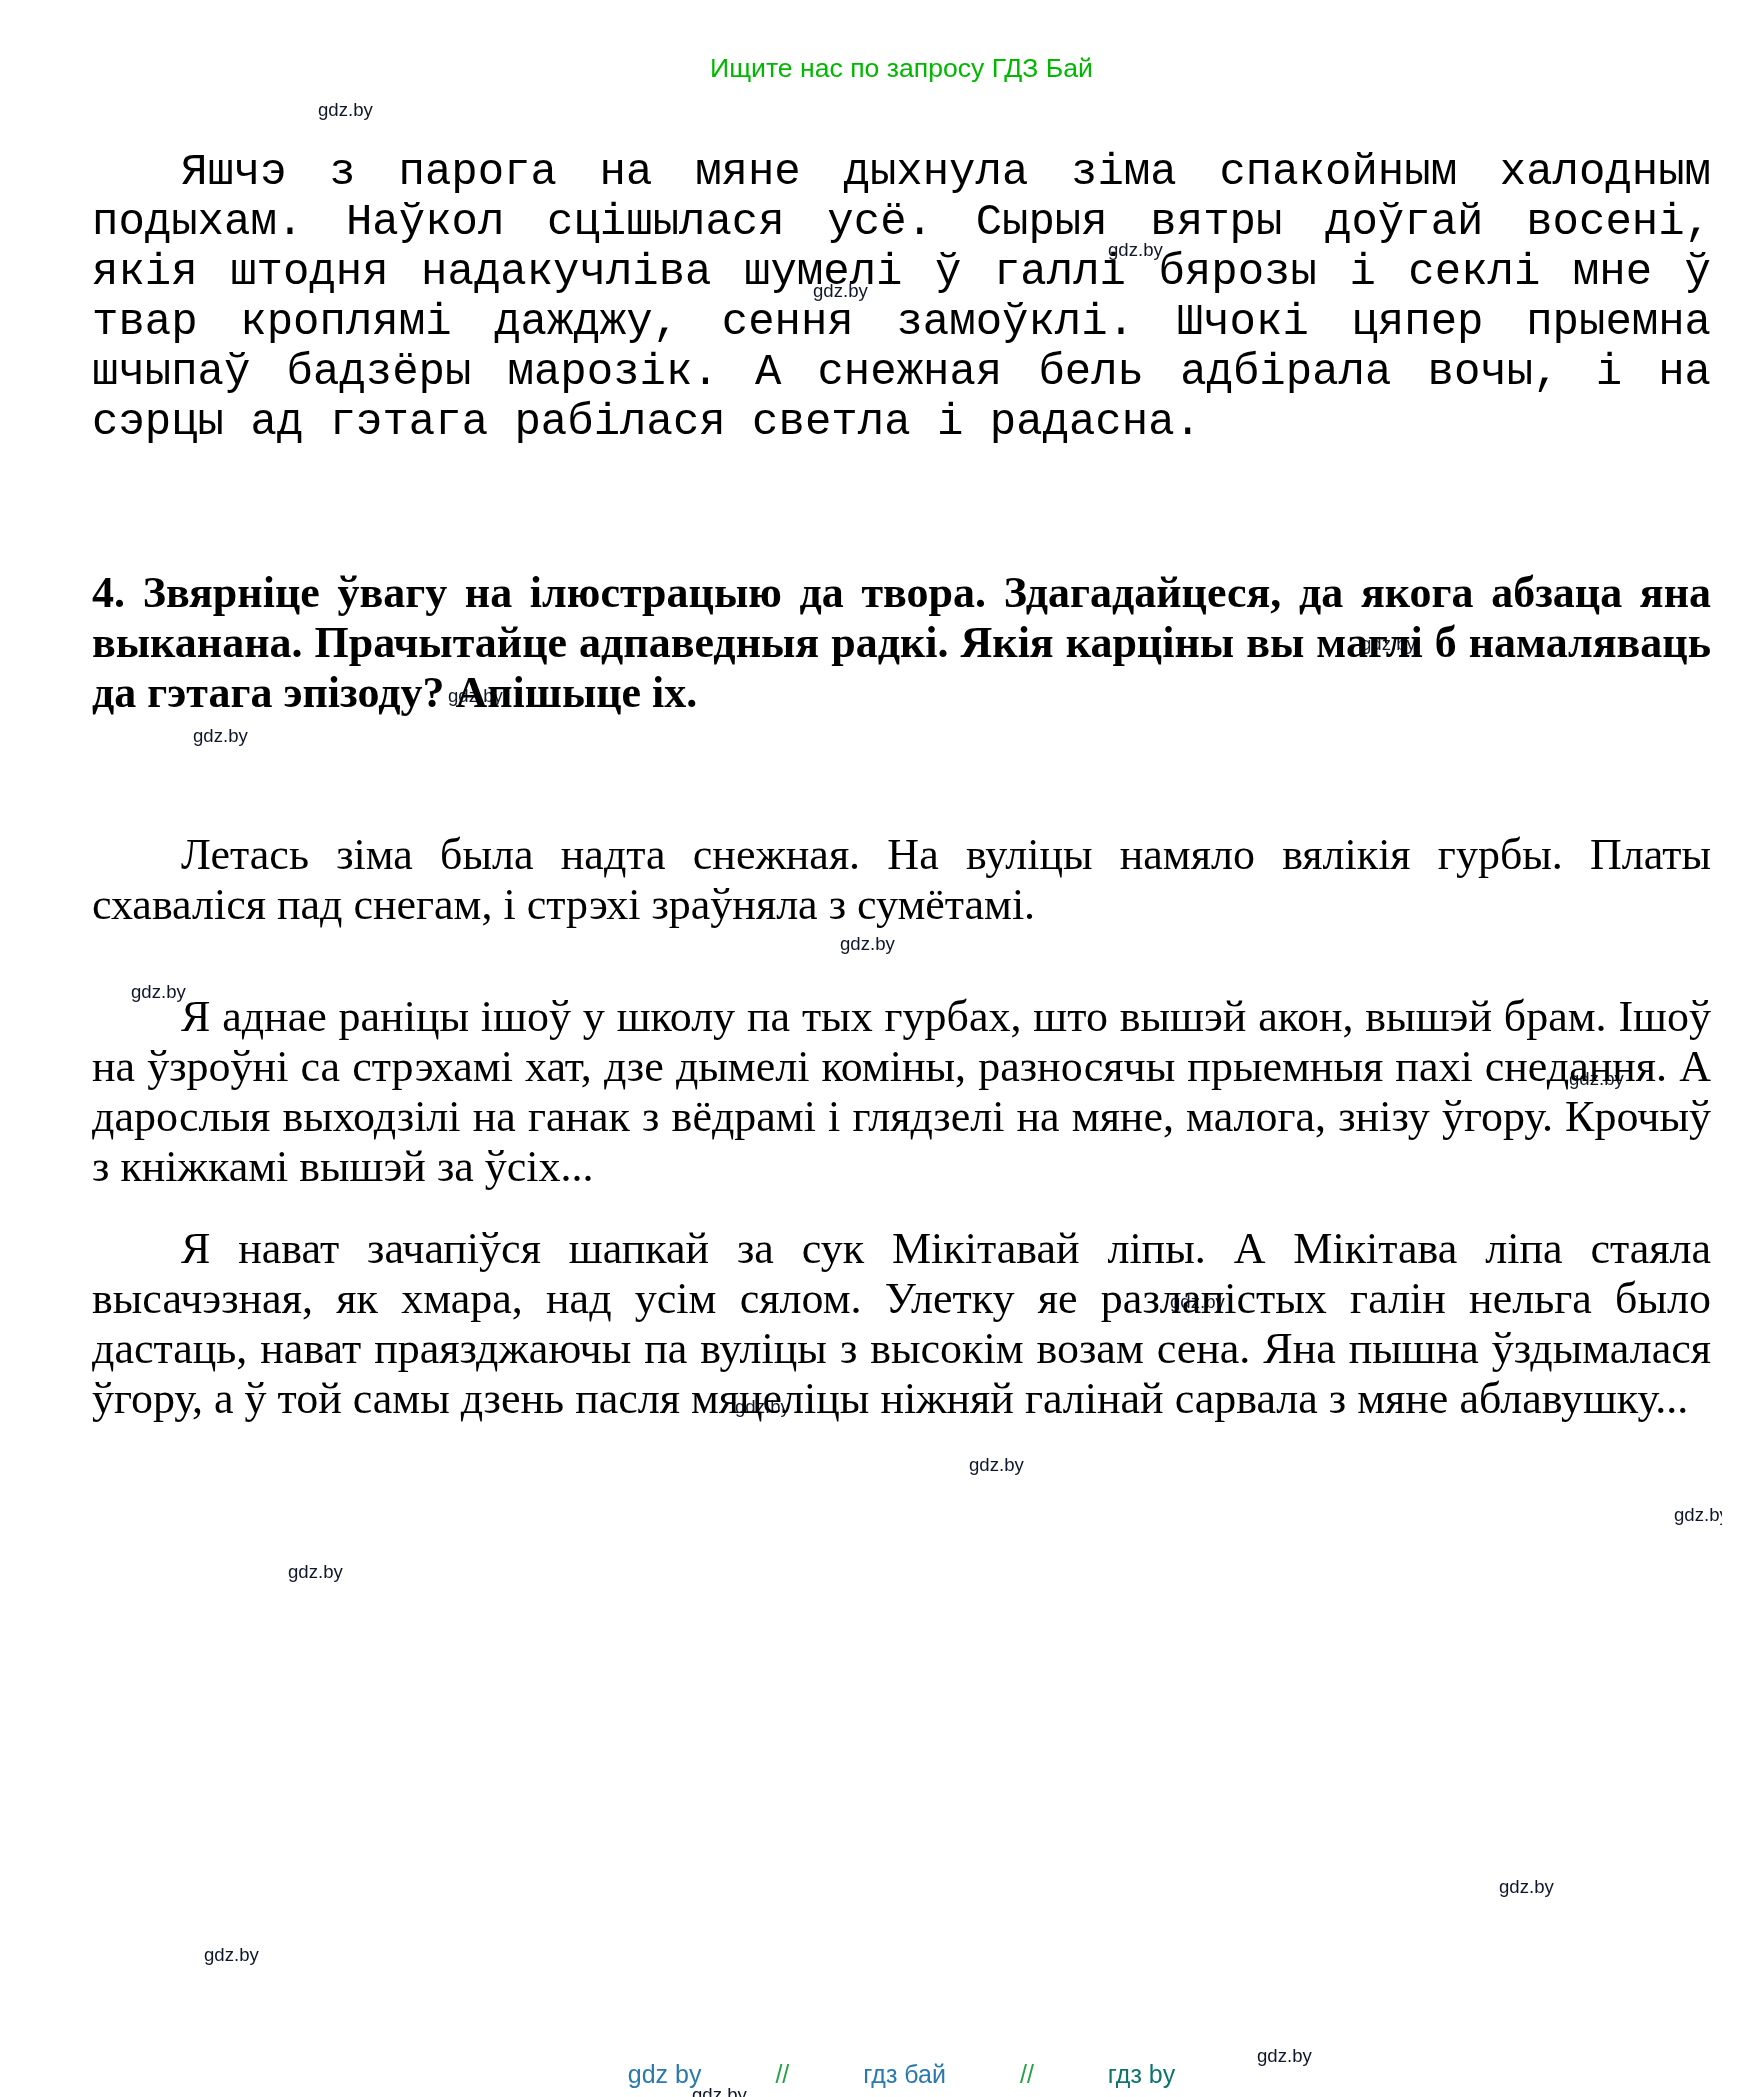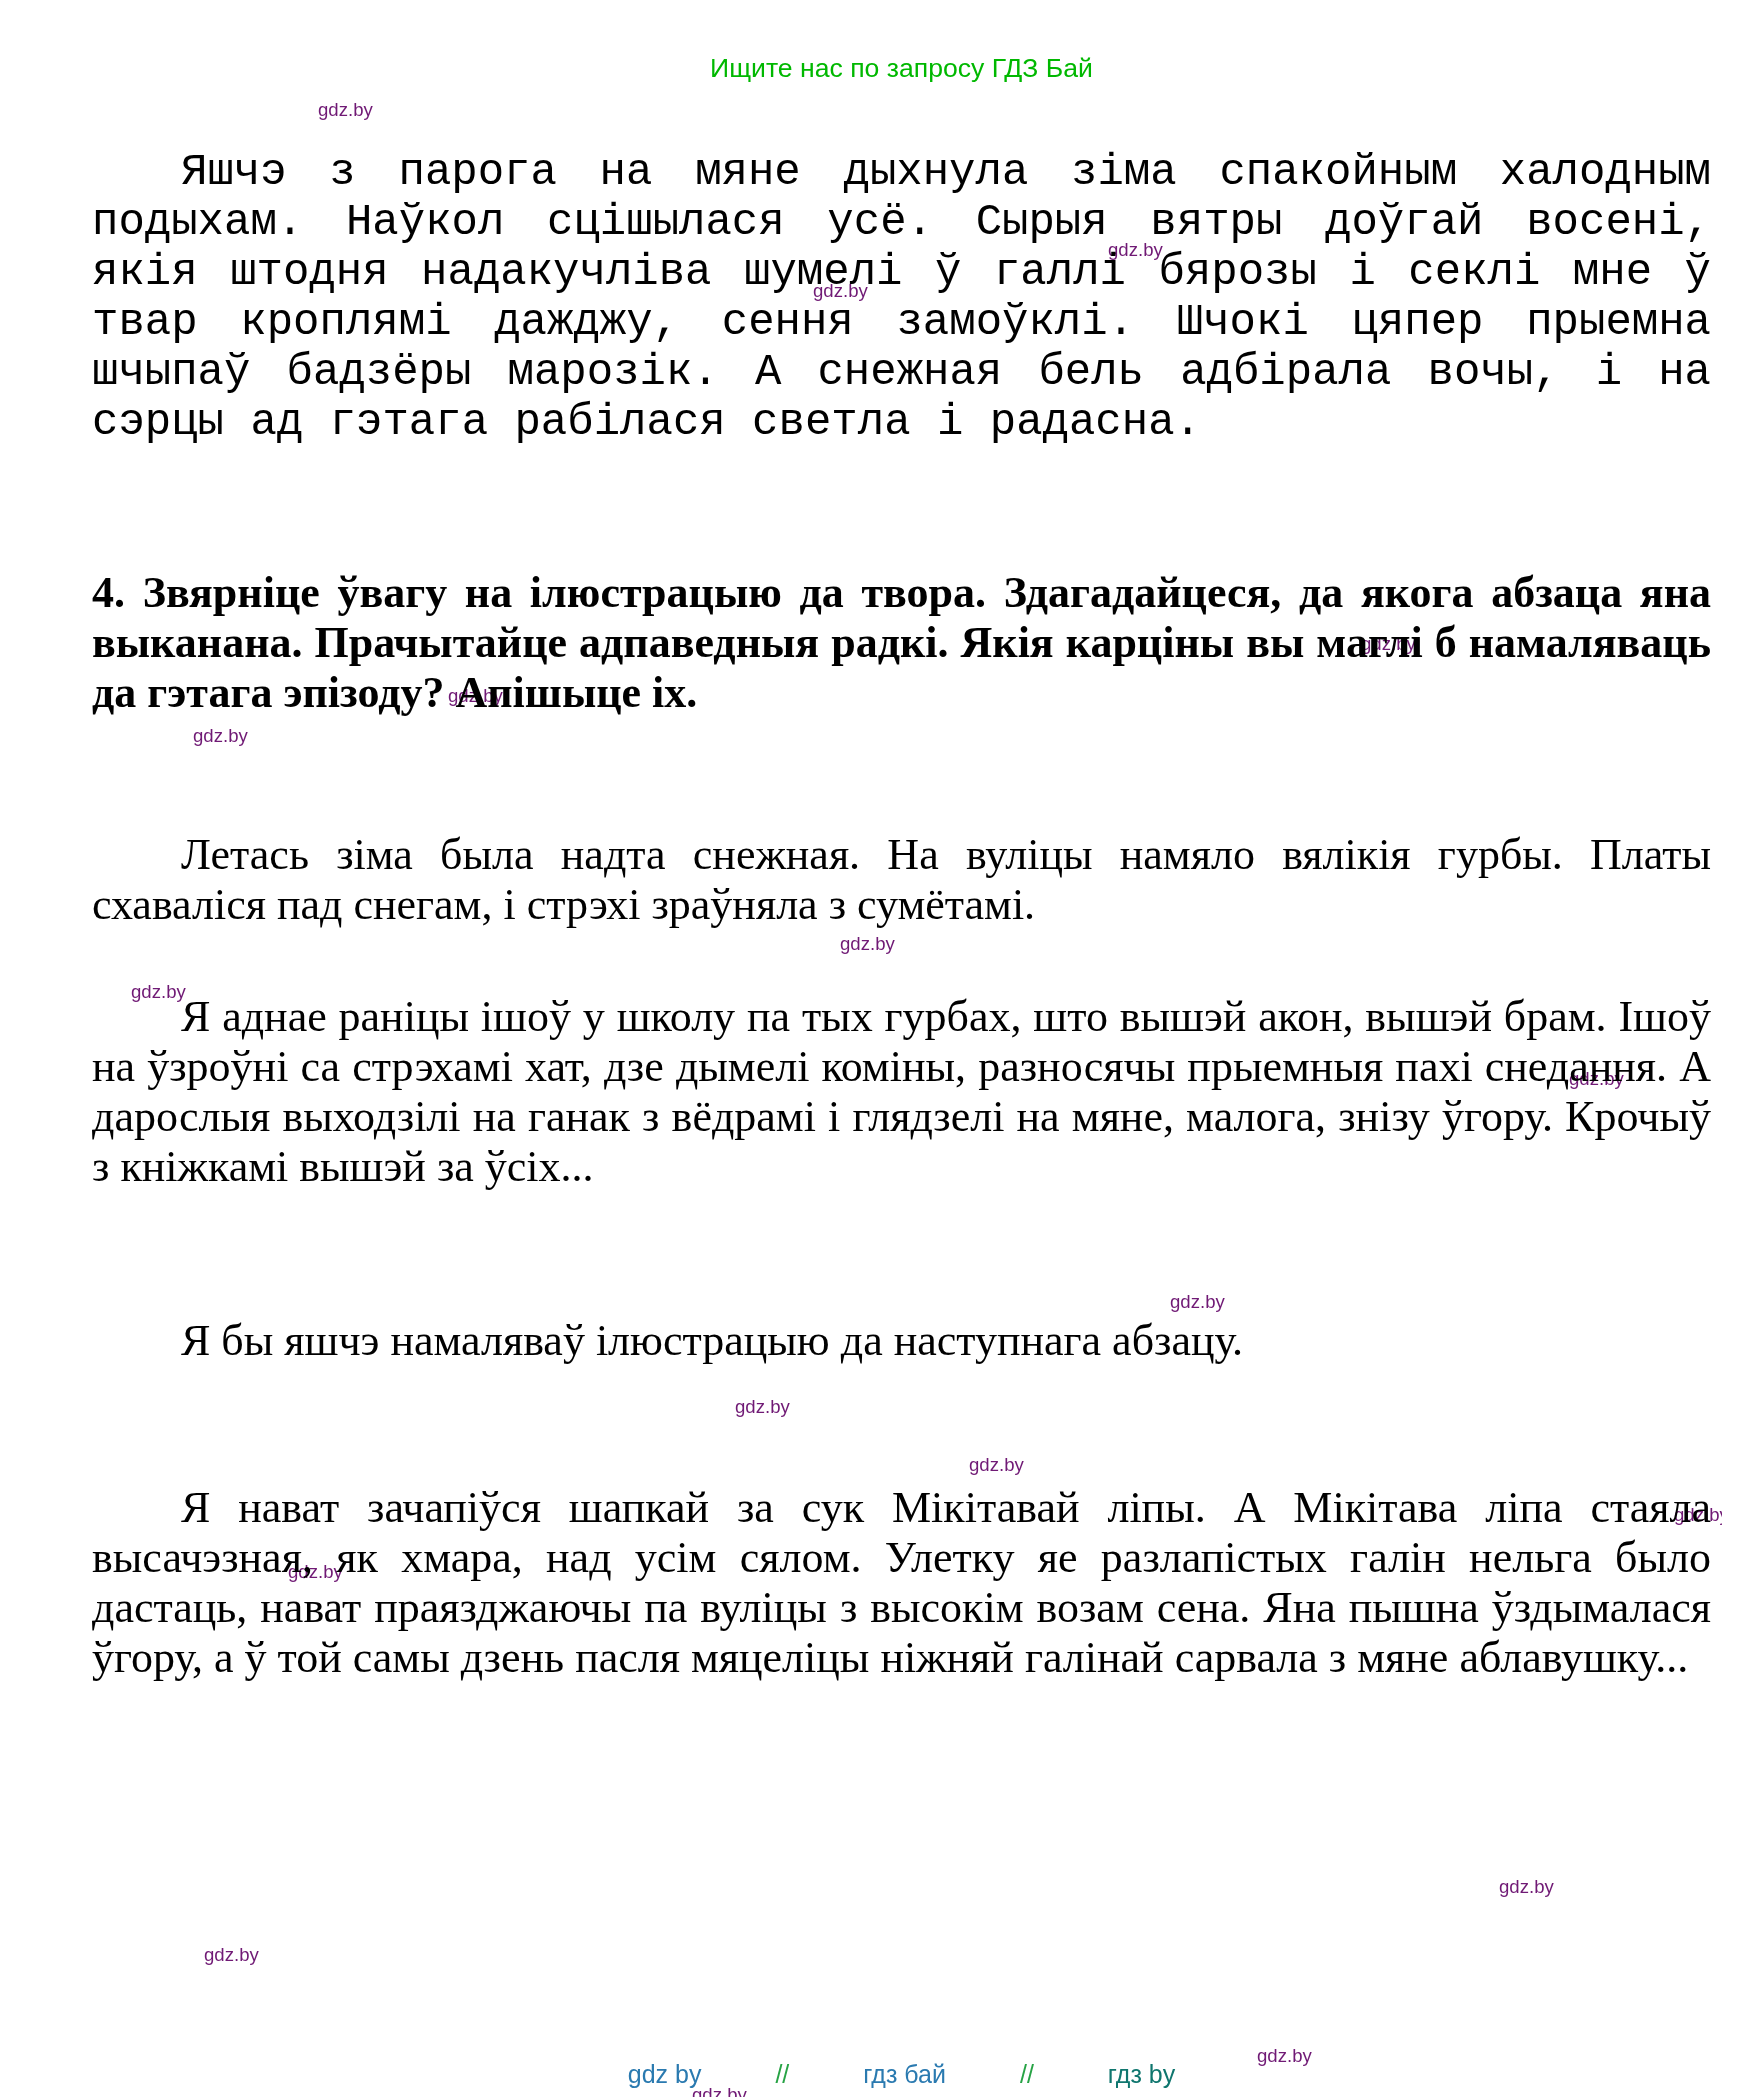--- a/index.html
+++ b/index.html
@@ -20,21 +20,21 @@
     width: 100%;
     text-align: center;
     font-family: "Liberation Sans", "DejaVu Sans", sans-serif;
     font-size: 26.6px;
     color: #00b800;
   }
   .watermark {
     position: absolute;
     font-family: "Liberation Sans", "DejaVu Sans", sans-serif;
     font-size: 18.6px;
-    color: #701a75;
+    color: #0f172a;
     white-space: nowrap;
   }
   .text-block {
     position: absolute;
     top: 0; left: 0;
     width: 100%;
     padding: 82px 44px 0 44px;
   }
   .text-block p {
     font-size: 44px;
@@ -92,21 +92,20 @@
       <span class="watermark" style="left: 156px; top: 1896px;">gdz.by</span>
       <span class="watermark" style="left: 1209px; top: 1997px;">gdz.by</span>
       <span class="watermark" style="left: 644px; top: 2036px;">gdz.by</span>
     </div>
 
   <div class="text-block">
     <p class="body indent mt-p2">Яшчэ з парога на мяне дыхнула зіма спакойным халодным подыхам. Наўкол сцішылася усё. Сырыя вятры доўгай восені, якія штодня надакучліва шумелі ў галлі бярозы і секлі мне ў твар кроплямі дажджу, сення замоўклі. Шчокі цяпер прыемна шчыпаў бадзёры марозік. А снежная бель адбірала вочы, і на сэрцы ад гэтага рабілася светла і радасна.</p>
     <p class="task">4. Звярніце ўвагу на ілюстрацыю да твора. Здагадайцеся, да якога абзаца яна выканана. Прачытайце адпаведныя радкі. Якія карціны вы маглі б намаляваць да гэтага эпізоду? Апішыце іх.</p>
     <p class="body indent">Летась зіма была надта снежная. На вуліцы намяло вялікія гурбы. Платы схаваліся пад снегам, і стрэхі зраўняла з сумётамі.</p>
     <p class="body indent mt-p4">Я аднае раніцы ішоў у школу па тых гурбах, што вышэй акон, вышэй брам. Ішоў на ўзроўні са стрэхамі хат, дзе дымелі коміны, разносячы прыемныя пахі снедання. А дарослыя выходзілі на ганак з вёдрамі і глядзелі на мяне, малога, знізу ўгору. Крочыў з кніжкамі вышэй за ўсіх...</p>
-    <p class="body indent standalone">Я бы яшчэ намаляваў ілюстрацыю да наступнага абзацу.</p>
     <p class="body indent">Я нават зачапіўся шапкай за сук Мікітавай ліпы. А Мікітава ліпа стаяла высачэзная, як хмара, над усім сялом. Улетку яе разлапістых галін нельга было дастаць, нават праязджаючы па вуліцы з высокім возам сена. Яна пышна ўздымалася ўгору, а ў той самы дзень пасля мяцеліцы ніжняй галінай сарвала з мяне аблавушку...</p>
   </div>
 
   <div class="footer" id="footer-links">
       <span style="color: rgb(42, 122, 176);">gdz by</span>
       <span style="color: rgb(39, 163, 69);">//</span>
       <span style="color: rgb(42, 122, 176);">гдз бай</span>
       <span style="color: rgb(39, 163, 69);">//</span>
       <span style="color: #0f766e;">гдз by</span>
     </div>

